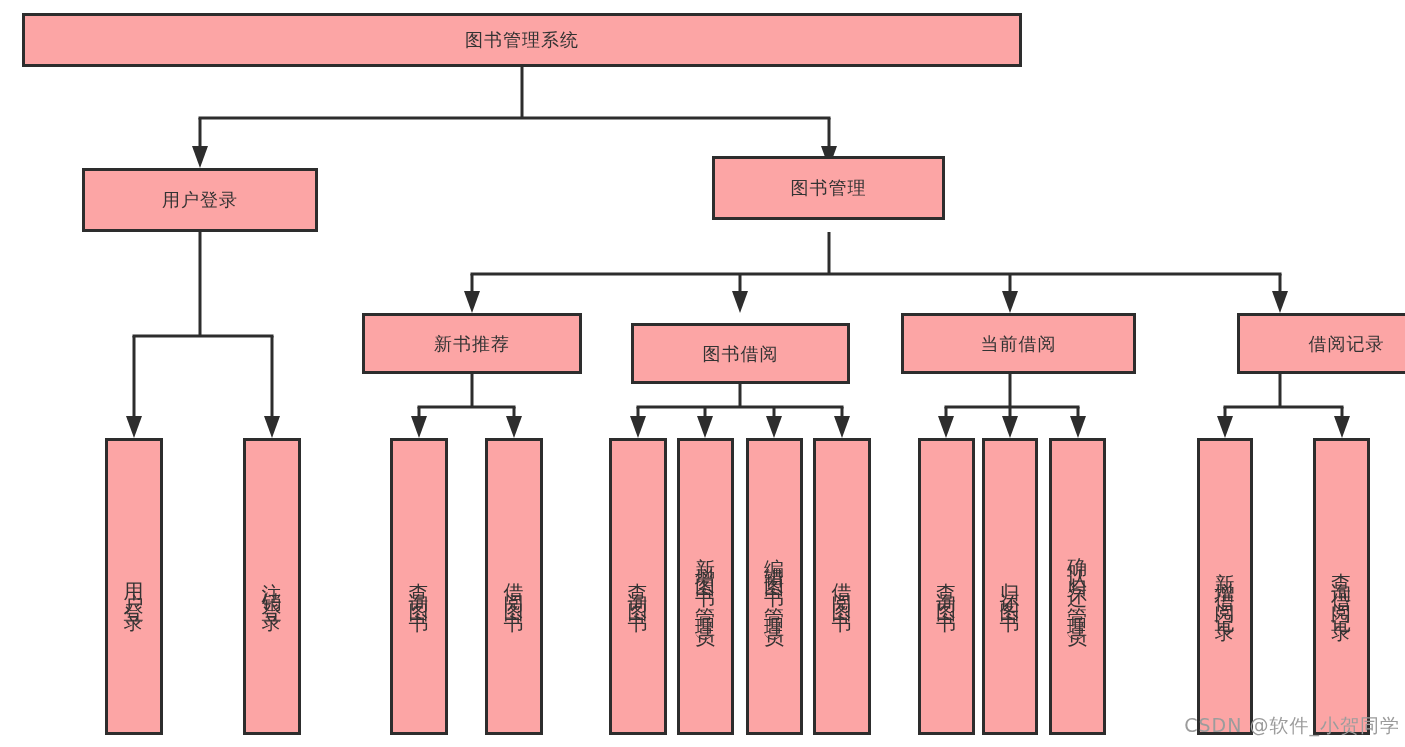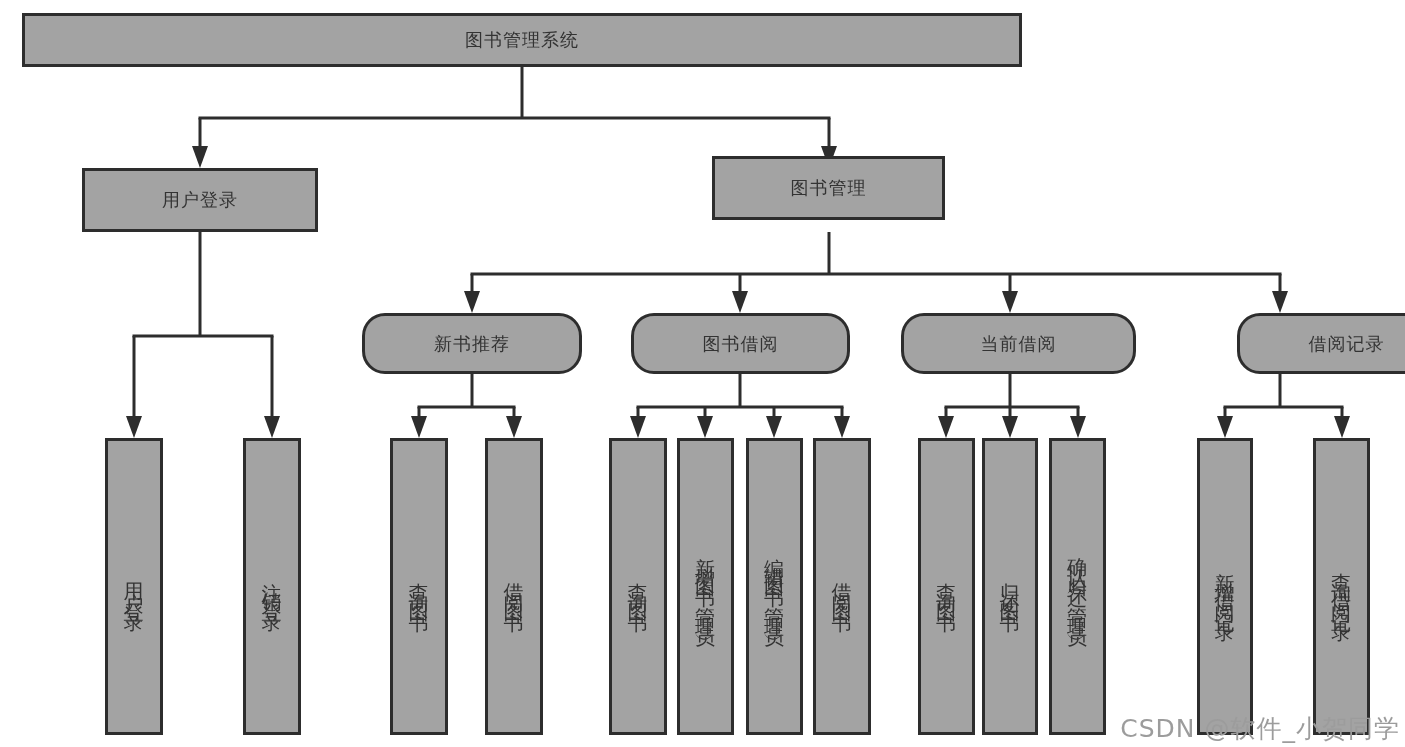--- a/index.html
+++ b/index.html
@@ -12,35 +12,35 @@
     overflow: hidden;
   }
   svg.connectors {
     position: absolute;
     left: 0; top: 0;
     width: 1405px; height: 747px;
   }
   .box {
     position: absolute;
     box-sizing: border-box;
-    background: #a3a3a3;
+    background: #fca5a5;
     border: 3px solid #2d2d2d;
     color: #333333;
     display: flex;
     align-items: center;
     justify-content: center;
     text-align: right;
   }
   .hbox { font-size: 18px; letter-spacing: 1px; }
   .root-box  { left: 22px;  top: 13px;  width: 1000px; height: 54px; }
   .l2a { left: 82px;  top: 168px; width: 236px; height: 64px; }
   .l2b { left: 712px; top: 156px; width: 233px; height: 64px; }
-  .l3  { top: 313px; height: 61px; border-radius: 23px; }
+  .l3  { top: 313px; height: 61px; }
   .l3a { left: 362px;  width: 220px; }
-  .l3b { left: 631px;  width: 219px; }
+  .l3b { left: 631px;  width: 219px; margin-top: 10px; }
   .l3c { left: 901px;  width: 235px; }
   .l3d { left: 1237px; width: 219px; }
   .leaf { top: 438px; height: 297px; }
   .leaf span {
     writing-mode: vertical-rl;
     text-orientation: mixed;
     font-size: 20px;
     line-height: 1;
     letter-spacing: 10px;
     white-space: nowrap;
@@ -54,22 +54,22 @@
   .lf7  { left: 746px;  width: 57px; }
   .lf8  { left: 813px;  width: 58px; }
   .lf9  { left: 918px;  width: 57px; }
   .lf10 { left: 982px;  width: 56px; }
   .lf11 { left: 1049px; width: 57px; }
   .lf12 { left: 1197px; width: 56px; }
   .lf13 { left: 1313px; width: 57px; }
   .watermark {
     position: absolute;
     right: 5px;
-    bottom: 2px;
-    font-size: 25px;
+    bottom: 8px;
+    font-size: 19px;
     color: #9c9c9c;
     letter-spacing: 1px;
     white-space: nowrap;
   }
 </style>
 </head>
 <body>
 
 <div class="canvas">
 

